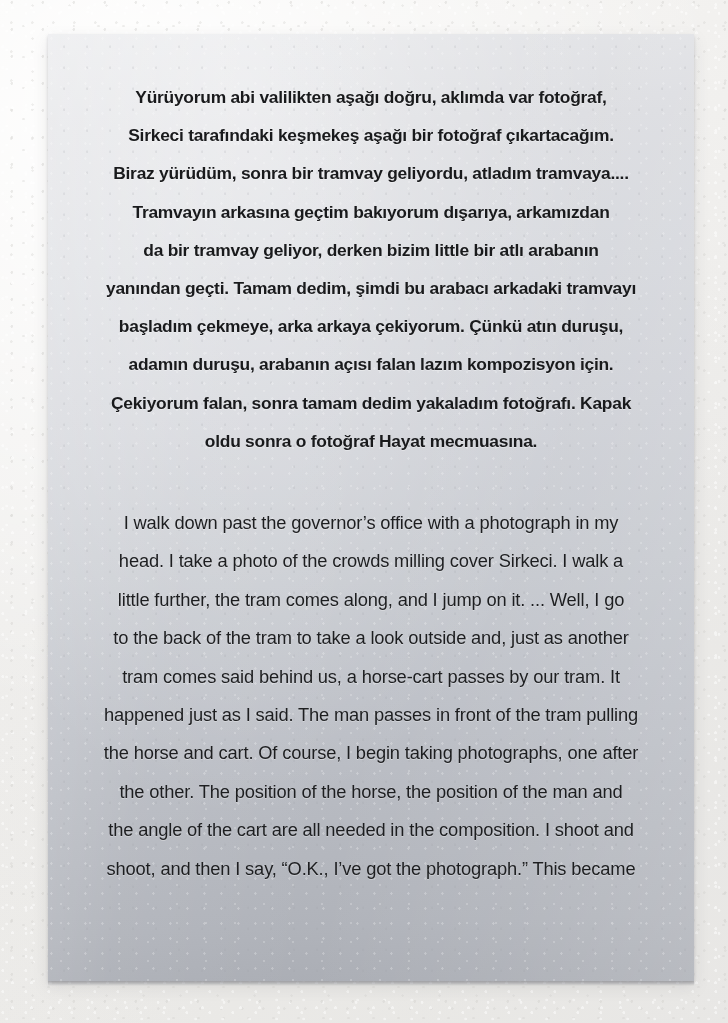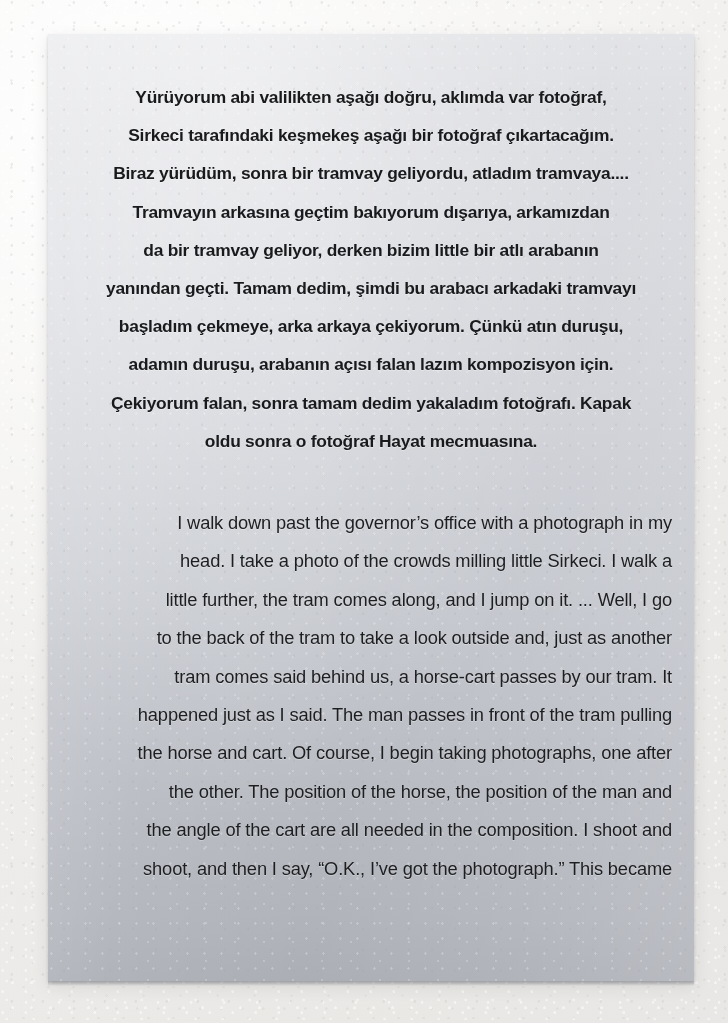--- a/index.html
+++ b/index.html
@@ -102,21 +102,20 @@
     font-weight: bold;
     font-size: 17.4px;
     line-height: 38.2px;
     letter-spacing: -0.25px;
     text-shadow: 0 0.5px 0.6px rgba(255,255,255,0.35);
     white-space: nowrap;
     text-align: center;
   }
   #english-block {
     margin-top: 44px;
-    text-align: right;
   }
   #english-block .line {
     font-weight: normal;
     font-size: 18.3px;
     line-height: 38.4px;
     letter-spacing: -0.15px;
     color: #1d1e20;
     text-shadow: 0 0.5px 0.6px rgba(255,255,255,0.3);
     white-space: nowrap;
   }
@@ -154,21 +153,21 @@
         <div class="line">da bir tramvay geliyor, derken bizim little bir atlı arabanın</div>
         <div class="line">yanından geçti. Tamam dedim, şimdi bu arabacı arkadaki tramvayı</div>
         <div class="line">başladım çekmeye, arka arkaya çekiyorum. Çünkü atın duruşu,</div>
         <div class="line">adamın duruşu, arabanın açısı falan lazım kompozisyon için.</div>
         <div class="line">Çekiyorum falan, sonra tamam dedim yakaladım fotoğrafı. Kapak</div>
         <div class="line">oldu sonra o fotoğraf Hayat mecmuasına.</div>
       </div>
 
       <div id="english-block" class="block">
         <div class="line">I walk down past the governor’s office with a photograph in my</div>
-        <div class="line">head. I take a photo of the crowds milling little Sirkeci. I walk a</div>
+        <div class="line">head. I take a photo of the crowds milling cover Sirkeci. I walk a</div>
         <div class="line">little further, the tram comes along, and I jump on it. ... Well, I go</div>
         <div class="line">to the back of the tram to take a look outside and, just as another</div>
         <div class="line">tram comes said behind us, a horse-cart passes by our tram. It</div>
         <div class="line">happened just as I said. The man passes in front of the tram pulling</div>
         <div class="line">the horse and cart. Of course, I begin taking photographs, one after</div>
         <div class="line">the other. The position of the horse, the position of the man and</div>
         <div class="line">the angle of the cart are all needed in the composition. I shoot and</div>
         <div class="line">shoot, and then I say, “O.K., I’ve got the photograph.” This became</div>
       </div>
 

